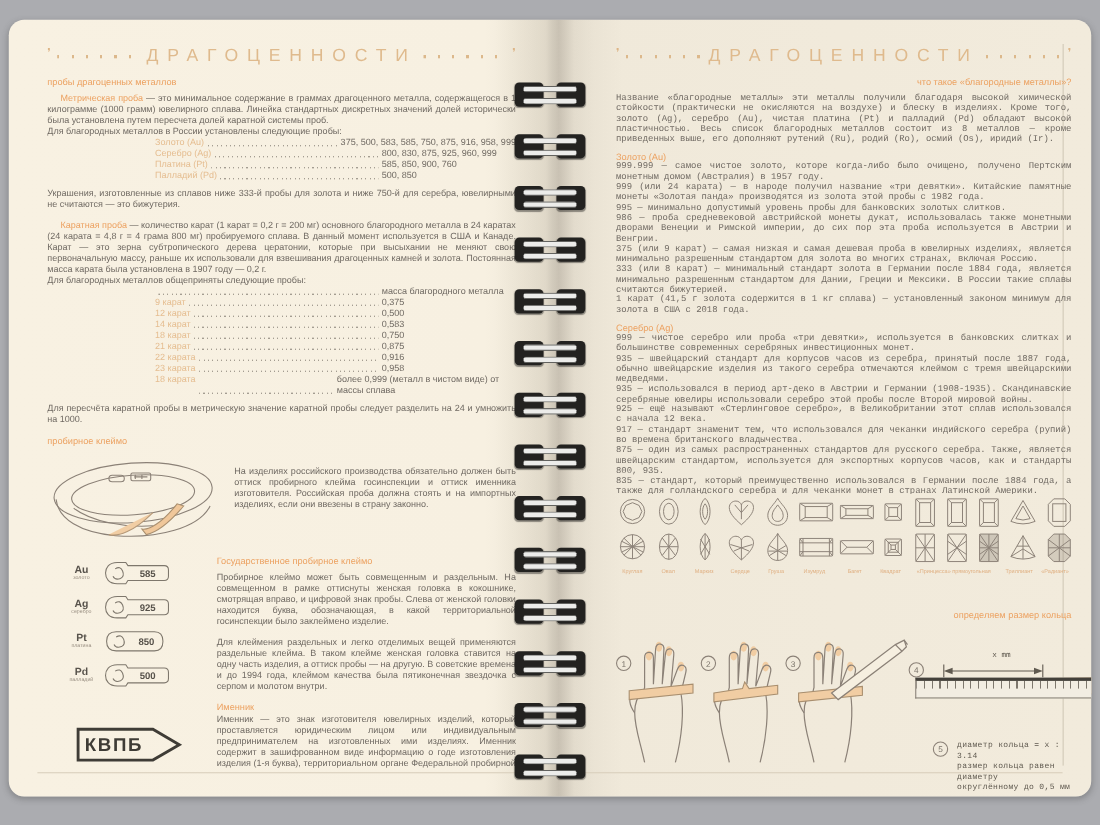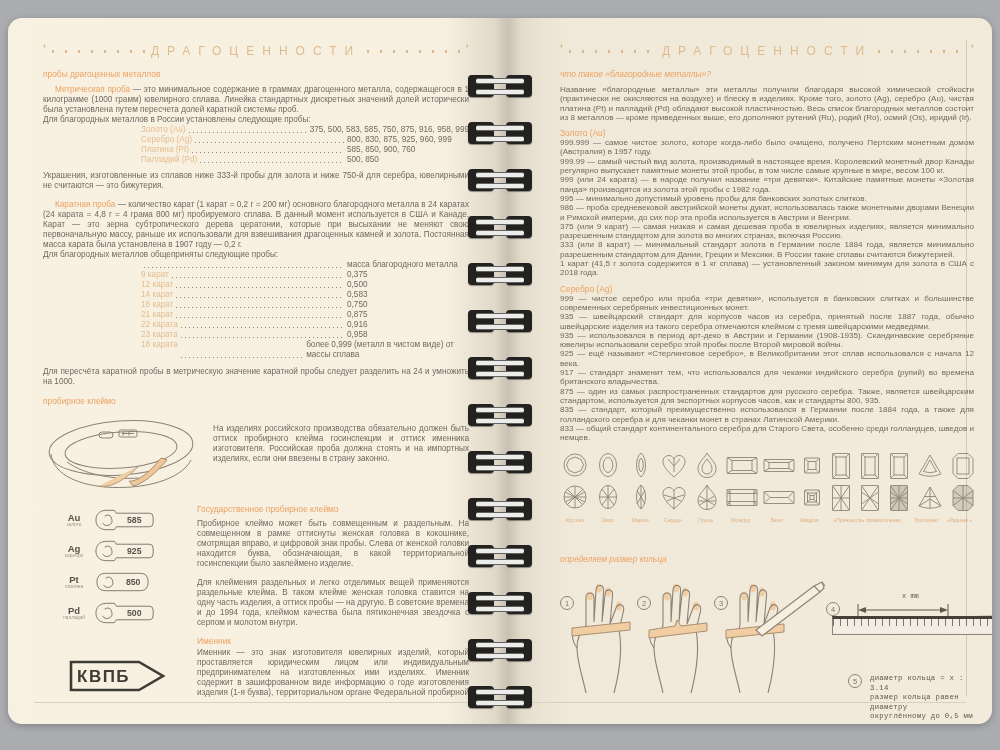--- a/index.html
+++ b/index.html
@@ -19,32 +19,32 @@
   .pad{position:absolute;top:0;width:26px;height:22px;background:#232220;border-radius:4px;box-shadow:0 1px 1px rgba(0,0,0,.4);}
   .pad.l{left:8px;} .pad.r{left:46px;}
   .wire{position:absolute;left:16px;width:48px;height:4px;background:#ececea;
     border-top:1.3px solid #62625f;border-bottom:1.3px solid #62625f;border-radius:2px;}
   .wire.t{top:2.5px;} .wire.b{bottom:2.5px;}
 
   
   .page-header{display:flex;align-items:center;gap:6px;height:18px;}
   .curl{color:#ddb587;font-size:10px;line-height:8px;transform:translateY(-2px);}
   .dotline{flex:1;height:3px;background:repeating-linear-gradient(90deg,#dcb88b 0 2px,rgba(0,0,0,0) 2px 13px);}
-  .htitle{font-size:12px;letter-spacing:8px;color:#dfba8d;font-weight:400;white-space:nowrap;}
+  .htitle{font-size:16px;letter-spacing:8px;color:#dfba8d;font-weight:400;white-space:nowrap;}
 
   
   .lp{position:absolute;left:35px;top:24px;width:426px;height:656px;overflow:hidden;}
   .rp{position:absolute;left:552px;top:24px;width:414px;height:676px;}
   .rtext{height:389px;overflow:hidden;}
   p{margin:0;}
   .body-t{font-size:8.2px;line-height:10px;color:#6f6962;text-align:justify;}
-  .rp .body-t{font-size:8.1px;line-height:9.3px;}
+  .rp .body-t{font-size:8.1px;line-height:9.3px;font-family:Liberation Mono, monospace;}
   .lead{color:#eca160;}
   .olabel{font-size:8.4px;color:#eca160;margin-top:9px;}
-  .olabel.r{text-align:left;font-style:italic;}
+  .olabel.r{text-align:right;}
   .indent{text-indent:12px;}
 
   
   .leader-row{display:flex;font-size:8.2px;line-height:10px;color:#6f6962;}
   .leader-left{width:206px;margin-left:98px;display:flex;}
   .leader-label{color:#e5bd90;white-space:nowrap;}
   .leader-dots{flex:1;margin:0 3px;background:repeating-linear-gradient(90deg,#8f887d 0 1px,rgba(0,0,0,0) 1px 4px);height:1px;align-self:flex-end;margin-bottom:2px;}
   .leader-val{white-space:nowrap;}
 
   
@@ -315,21 +315,20 @@
         <span class="dotline"></span>
         <span class="curl">❜</span>
       </div>
 
       <div class="rtext">
         <div class="olabel r">что такое «благородные металлы»?</div>
         <p class="body-t" style="margin-top:6px">Название «благородные металлы» эти металлы получили благодаря высокой химической стойкости (практически не окисляются на воздухе) и блеску в изделиях. Кроме того, золото (Ag), серебро (Au), чистая платина (Pt) и палладий (Pd) обладают высокой пластичностью. Весь список благородных металлов состоит из 8 металлов — кроме приведенных выше, его дополняют рутений (Ru), родий (Ro), осмий (Os), иридий (Ir).</p>
 
         <div class="olabel" style="margin-top:6px">Золото (Au)</div>
         <p class="body-t">999.999 — самое чистое золото, которе когда-либо было очищено, получено Пертским монетным домом (Австралия) в 1957 году.</p>
-        <p class="body-t">999.99 — самый чистый вид золота, производимый в настоящее время. Королевский монетный двор Канады регулярно выпускает памятные монеты этой пробы, в том числе самые крупные в мире, весом 100 кг.</p>
         <p class="body-t">999 (или 24 карата) — в народе получил название «три девятки». Китайские памятные монеты «Золотая панда» производятся из золота этой пробы с 1982 года.</p>
         <p class="body-t">995 — минимально допустимый уровень пробы для банковских золотых слитков.</p>
         <p class="body-t">986 — проба средневековой австрийской монеты дукат, использовалась также монетными дворами Венеции и Римской империи, до сих пор эта проба используется в Австрии и Венгрии.</p>
         <p class="body-t">375 (или 9 карат) — самая низкая и самая дешевая проба в ювелирных изделиях, является минимально разрешенным стандартом для золота во многих странах, включая Россию.</p>
         <p class="body-t">333 (или 8 карат) — минимальный стандарт золота в Германии после 1884 года, является минимально разрешенным стандартом для Дании, Греции и Мексики. В России такие сплавы считаются бижутерией.</p>
         <p class="body-t">1 карат (41,5 г золота содержится в 1 кг сплава) — установленный законом минимум для золота в США с 2018 года.</p>
 
         <div class="olabel" style="margin-top:6px">Серебро (Ag)</div>
         <p class="body-t">999 — чистое серебро или проба «три девятки», используется в банковских слитках и большинстве современных серебряных инвестиционных монет.</p>
         <p class="body-t">935 — швейцарский стандарт для корпусов часов из серебра, принятый после 1887 года, обычно швейцарские изделия из такого серебра отмечаются клеймом с тремя швейцарскими медведями.</p>

